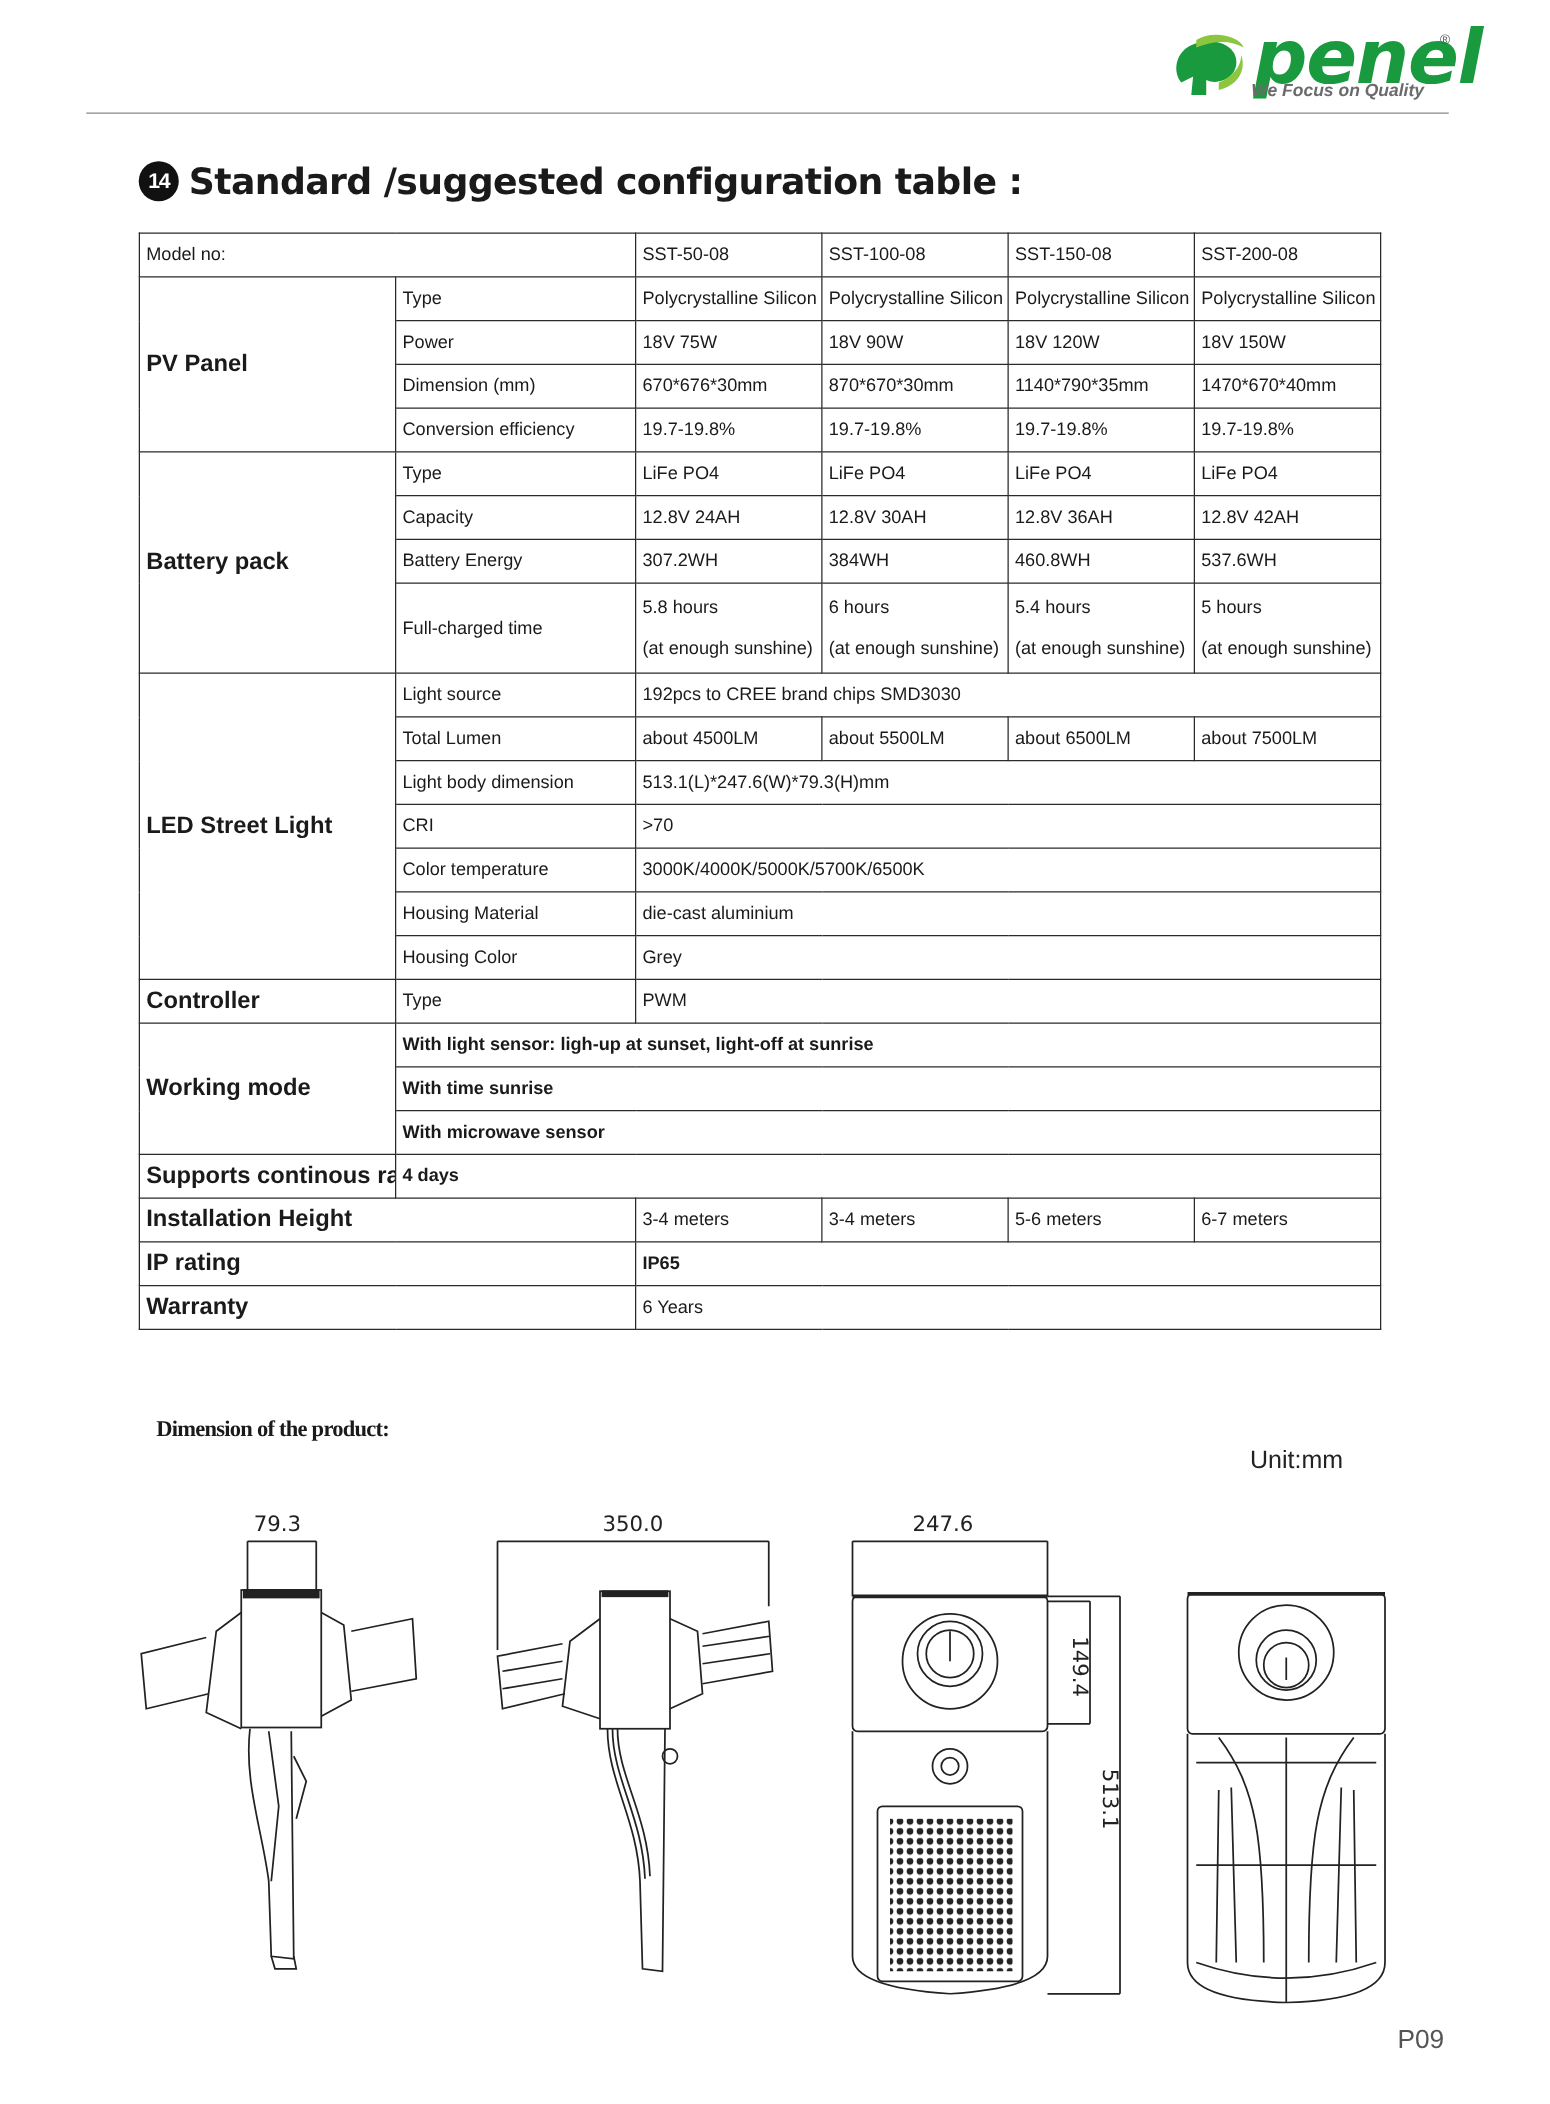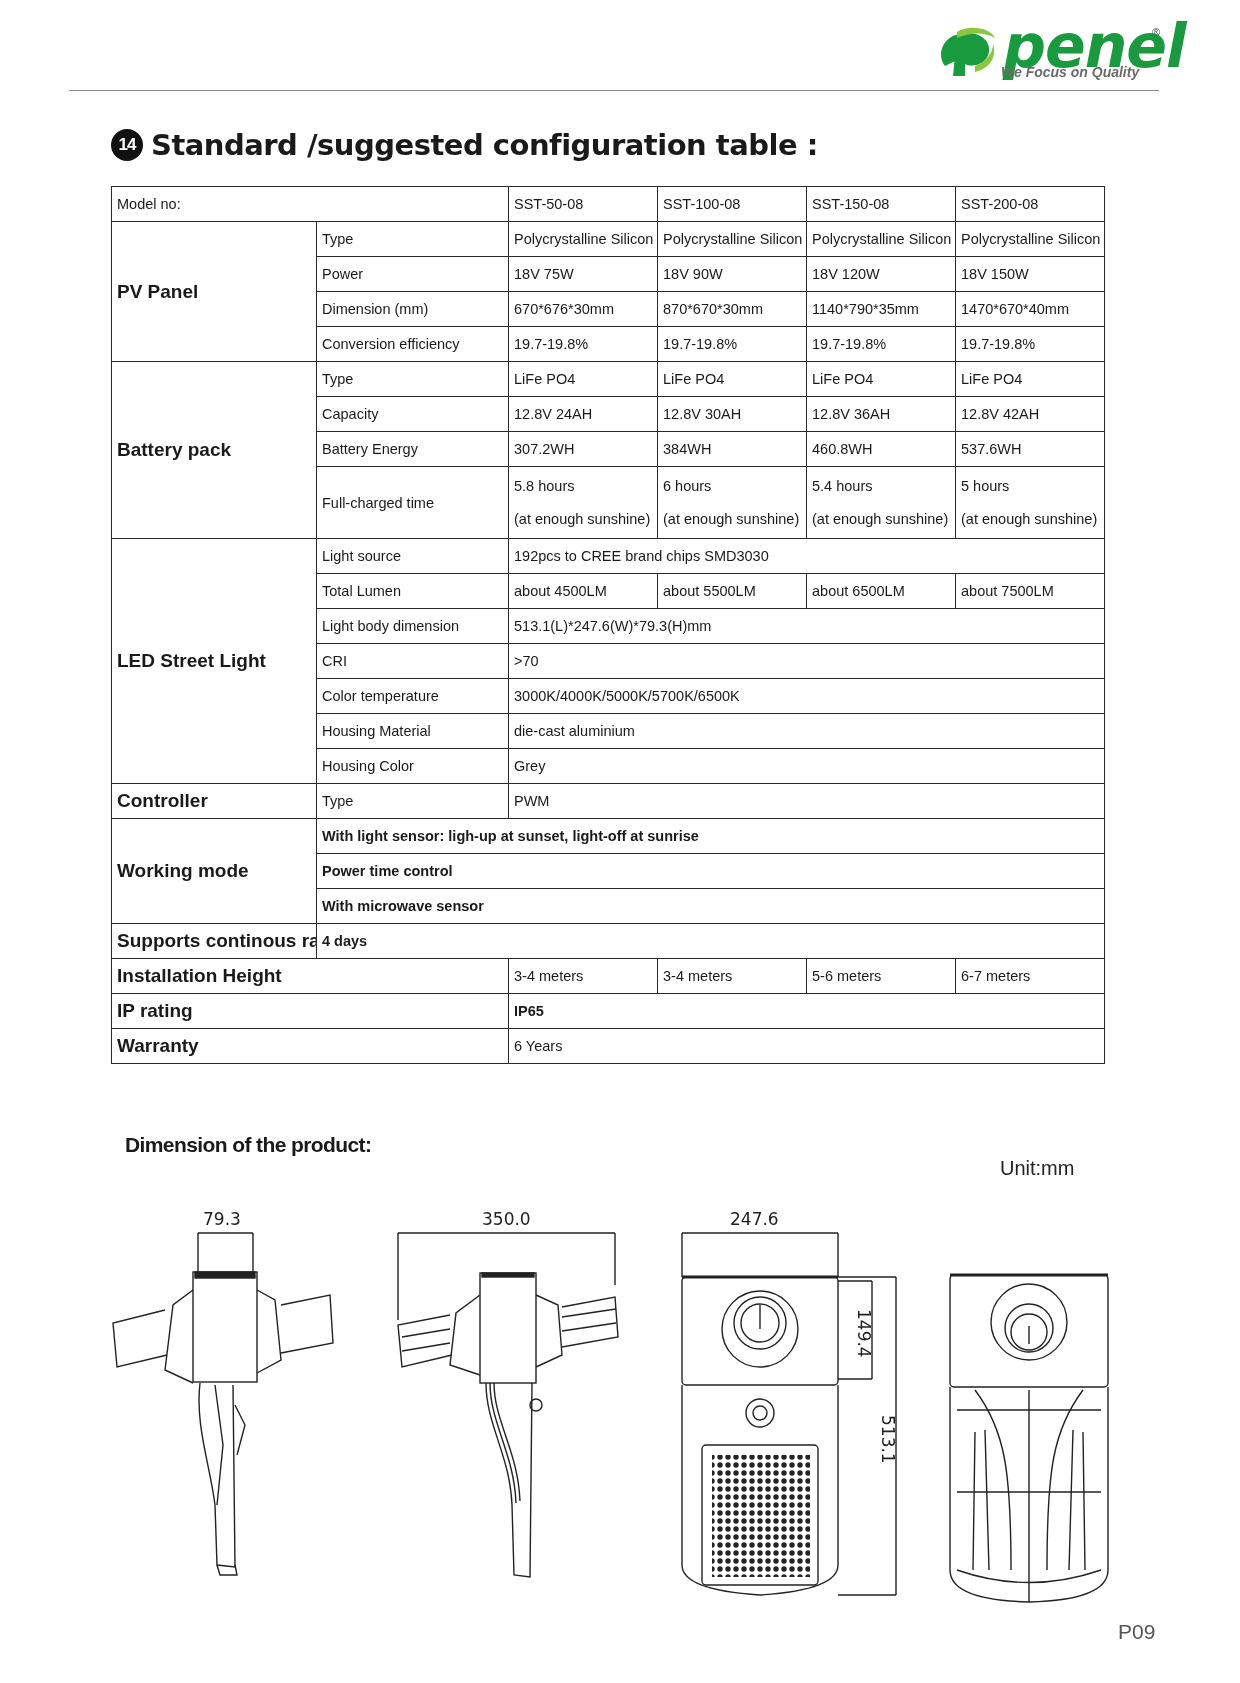--- a/index.html
+++ b/index.html
@@ -16,21 +16,21 @@
   .badge{width:32px;height:32px;border-radius:50%;background:#111;color:#fff;font-size:17px;font-weight:bold;display:flex;align-items:center;justify-content:center;letter-spacing:-1px;margin-left:42px;}
   .title-text{font-size:29px;font-weight:bold;color:#1a1a1a;font-family:"DejaVu Sans",sans-serif;letter-spacing:-0.5px;}
   
   table.cfg{position:absolute;left:111px;top:171px;width:993px;border-collapse:collapse;font-size:14.5px;table-layout:fixed;margin-top:15px;}
   table.cfg td{border:1.5px solid #2a2a2a;height:34px;padding:0 5px;vertical-align:middle;white-space:nowrap;overflow:hidden;}
   td.grp{font-weight:bold;font-size:19px;}
   td.c{}
   td.b{font-weight:bold;}
   td.top{vertical-align:top;padding-top:8px;}
   
-  .dim-title{left:125px;top:1133px;font-size:21px;font-weight:bold;font-family:Liberation Sans, sans-serif;letter-spacing:-0.6px;}
+  .dim-title{left:125px;top:1133px;font-size:18px;font-weight:bold;font-family:Liberation Serif, serif;letter-spacing:-0.6px;}
   .unit{left:1000px;top:1157px;font-size:20px;color:#222;}
   .drw{position:absolute;}
   .dimlabel{font-family:"DejaVu Sans",sans-serif;font-size:17px;fill:#222;}
   .page-no{left:1118px;top:1620px;font-size:21px;color:#555;}
 </style>
 </head>
 <body>
 
 <div class="abs logo">
   <svg class="abs" style="left:0;top:4px" width="64" height="52" viewBox="0 0 64 52">
@@ -176,21 +176,21 @@
     <td class="grp">Controller</td>
     <td>Type</td>
     <td colspan="4" class="c">PWM</td>
   </tr>
 
   <tr>
     <td rowspan="3" class="grp">Working mode</td>
     <td colspan="5" class="c b">With light sensor:  ligh-up at sunset, light-off at sunrise</td>
   </tr>
   <tr>
-    <td colspan="5" class="c b">Power time control</td>
+    <td colspan="5" class="c b">With time sunrise</td>
   </tr>
   <tr>
     <td colspan="5" class="c b">With microwave sensor</td>
   </tr>
 
   <tr>
     <td class="grp">Supports continous rainy days</td>
     <td colspan="5" class="c b">4 days</td>
   </tr>
 

